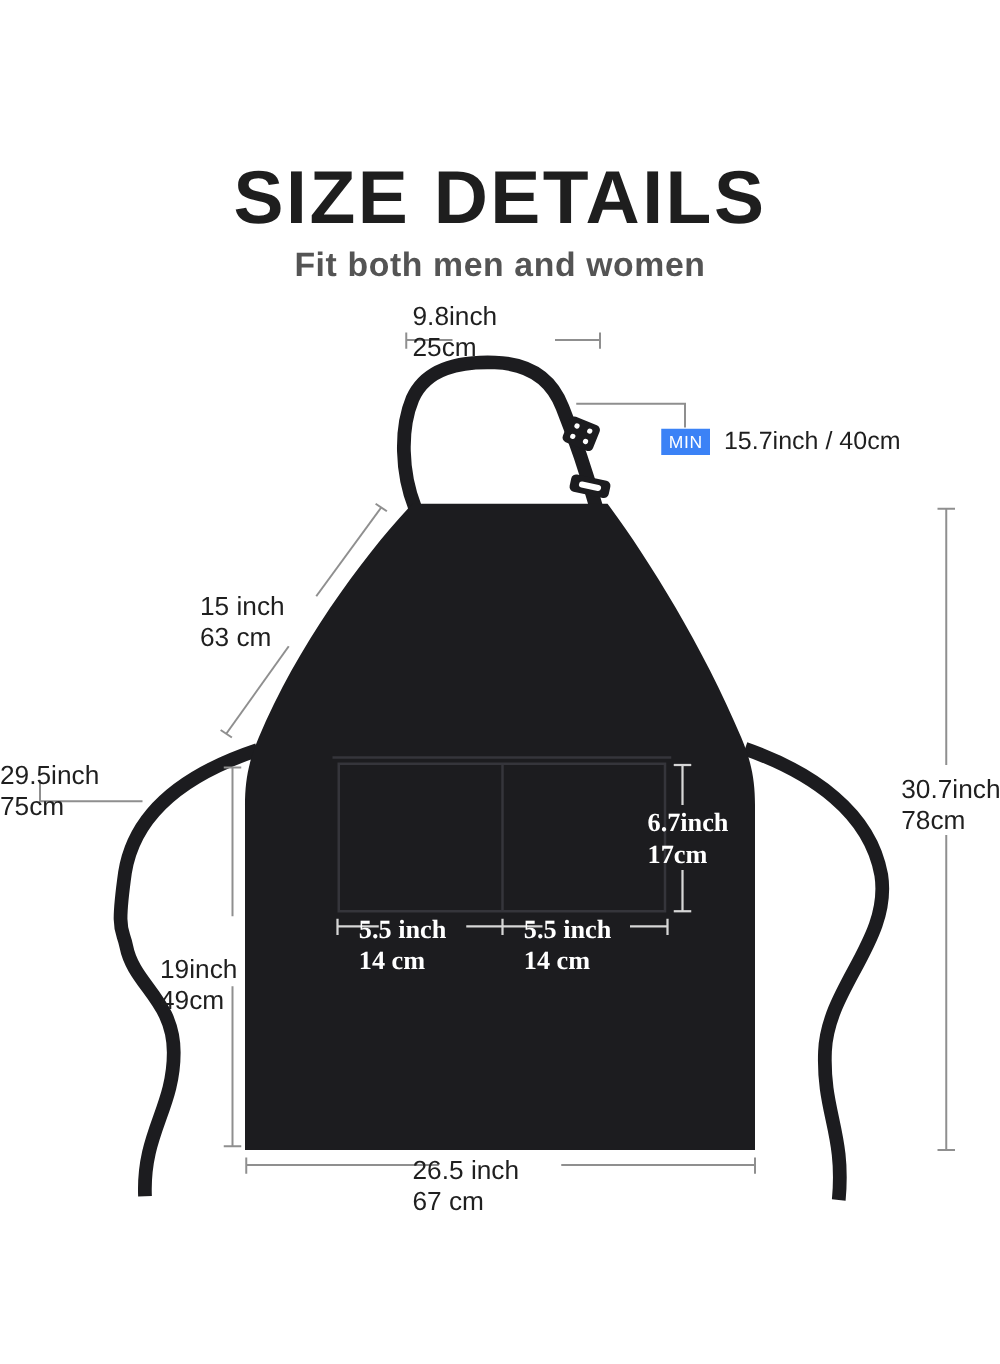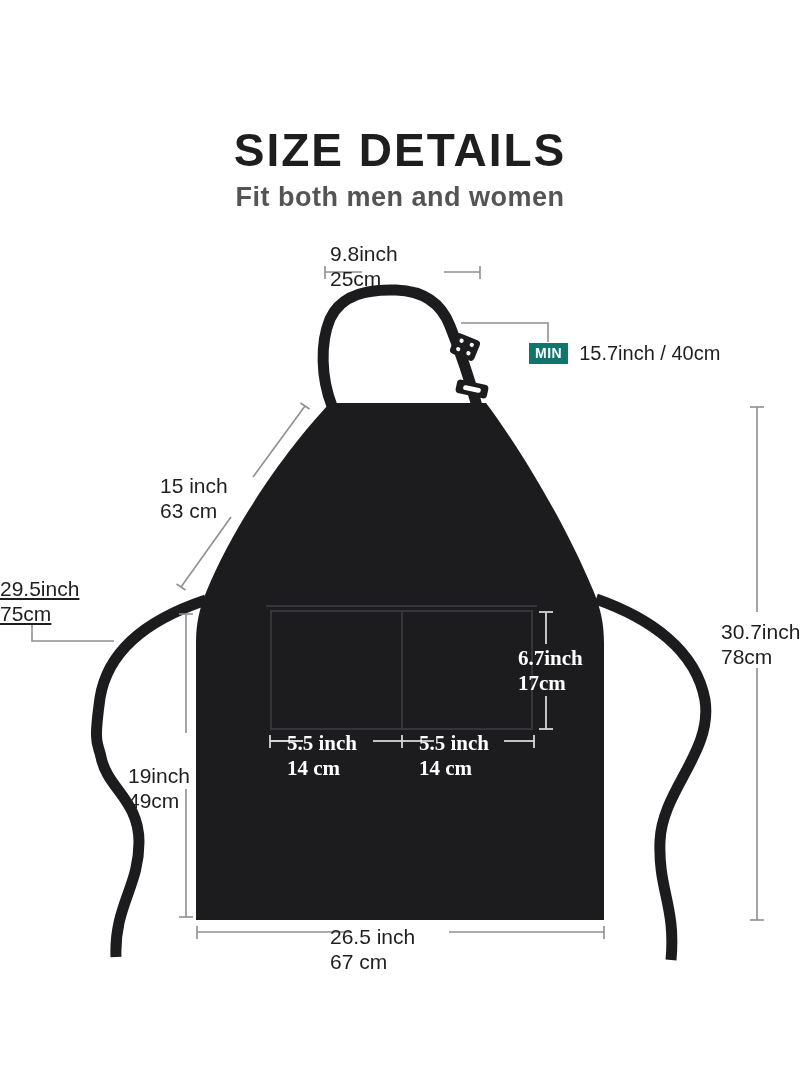--- a/index.html
+++ b/index.html
@@ -6,21 +6,21 @@
   .page{
     position:relative;
     width:800px;height:1091px;
     background:#ffffff;
     font-family:"Liberation Sans", sans-serif;
     overflow:hidden;
   }
   .header{position:absolute;top:126px;left:0;width:800px;text-align:center;}
   .title{
     margin:0;
-    font-size:46px;
+    font-size:60px;
     font-weight:700;
     letter-spacing:2px;
     color:#1e1e1e;
     line-height:1.05;
   }
   .subtitle{
     margin:8px 0 0 0;
     font-size:27px;
     font-weight:700;
     color:#545454;
@@ -38,24 +38,24 @@
   }
   .dim.on-dark{color:#ffffff;font-weight:700;font-family:Liberation Serif, serif;}
   .minmax-row{
     position:absolute;
     display:flex;
     align-items:center;
     gap:11px;
     height:22px;
   }
   .badge{
-    background:#0f766e;
+    background:#3b82f6;
     color:#ffffff;
     font-size:14px;
-    font-weight:700;
+    font-weight:400;
     letter-spacing:0.5px;
     padding:2px 6px 3px 6px;
     line-height:16px;
     text-align:right;
   }
   .minmax-value{
     font-size:20px;
     color:#1f1f1f;
     white-space:nowrap;
   }
@@ -171,21 +171,21 @@
   <div class="minmax-row" style="left:529px;top:342px;">
     <span class="badge">MIN</span>
     <span class="minmax-value">15.7inch / 40cm</span>
   </div>
 
   <div class="dim" style="left:160px;top:473px;width:120px;">
     <div>15 inch</div>
     <div>63 cm</div>
   </div>
 
-  <div class="dim" style="left:0px;top:576px;width:84px;text-decoration:underline;">
+  <div class="dim" style="left:0px;top:608px;width:84px;">
     <div>29.5inch</div>
     <div>75cm</div>
   </div>
 
   <div class="dim" style="left:721px;top:619px;width:80px;">
     <div>30.7inch</div>
     <div>78cm</div>
   </div>
 
   <div class="dim" style="left:128px;top:738px;width:80px;margin-top:25px;">

